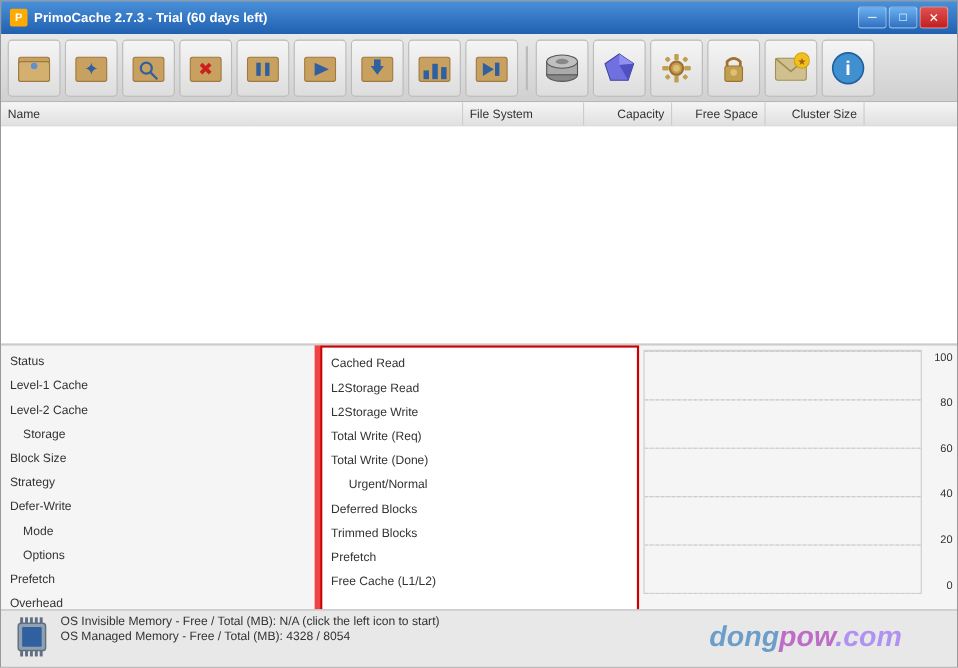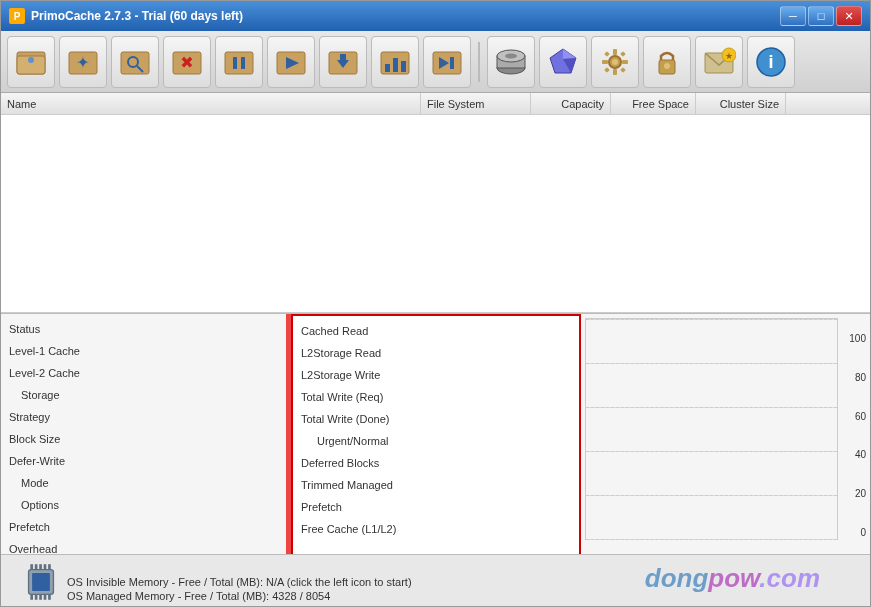--- a/index.html
+++ b/index.html
@@ -166,21 +166,21 @@
       position: relative;
     }
     .chart-area {
       width: 100%;
       height: calc(100% - 20px);
       position: relative;
     }
     .chart-labels {
       position: absolute;
       right: 0;
-      top: 13px;
+      top: 0;
       bottom: 0;
       width: 28px;
       display: flex;
       flex-direction: column;
       justify-content: space-between;
       padding: 2px 0;
       font-size: 10px;
       color: #333;
       text-align: right;
       align-items: flex-end;
@@ -199,22 +199,22 @@
       right: 0;
       height: 1px;
       background: #ddd;
       border-top: 1px dashed #ccc;
     }
     .status-bar {
       height: 52px;
       background: #e8e8e8;
       border-top: 1px solid #bbb;
       display: flex;
-      align-items: flex-end;
-      padding: 4px 24px;
+      align-items: flex-start;
+      padding: 4px 12px;
       gap: 10px;
       flex-shrink: 0;
     }
     .status-icon {
       width: 32px;
       height: 40px;
       display: flex;
       align-items: center;
       justify-content: center;
       font-size: 28px;
@@ -388,38 +388,38 @@
       </div>
     </div>
 
     <div class="bottom-panel">
 
       <div class="info-panel">
         <div class="info-row">Status</div>
         <div class="info-row">Level-1 Cache</div>
         <div class="info-row">Level-2 Cache</div>
         <div class="info-row sub">Storage</div>
+        <div class="info-row">Block Size</div>
         <div class="info-row">Strategy</div>
-        <div class="info-row">Block Size</div>
         <div class="info-row">Defer-Write</div>
         <div class="info-row sub">Mode</div>
         <div class="info-row sub">Options</div>
         <div class="info-row">Prefetch</div>
         <div class="info-row">Overhead</div>
       </div>
 
       <div class="stats-panel">
         <div class="stats-row">Cached Read</div>
         <div class="stats-row">L2Storage Read</div>
         <div class="stats-row">L2Storage Write</div>
         <div class="stats-row">Total Write (Req)</div>
         <div class="stats-row">Total Write (Done)</div>
         <div class="stats-row sub">Urgent/Normal</div>
         <div class="stats-row">Deferred Blocks</div>
-        <div class="stats-row">Trimmed Managed</div>
+        <div class="stats-row">Trimmed Blocks</div>
         <div class="stats-row">Prefetch</div>
         <div class="stats-row">Free Cache (L1/L2)</div>
       </div>
 
       <div class="chart-panel">
         <div class="chart-area">
           <div class="chart-grid">
             <div class="grid-line" style="top: 0%;"></div>
             <div class="grid-line" style="top: 20%;"></div>
             <div class="grid-line" style="top: 40%;"></div>

